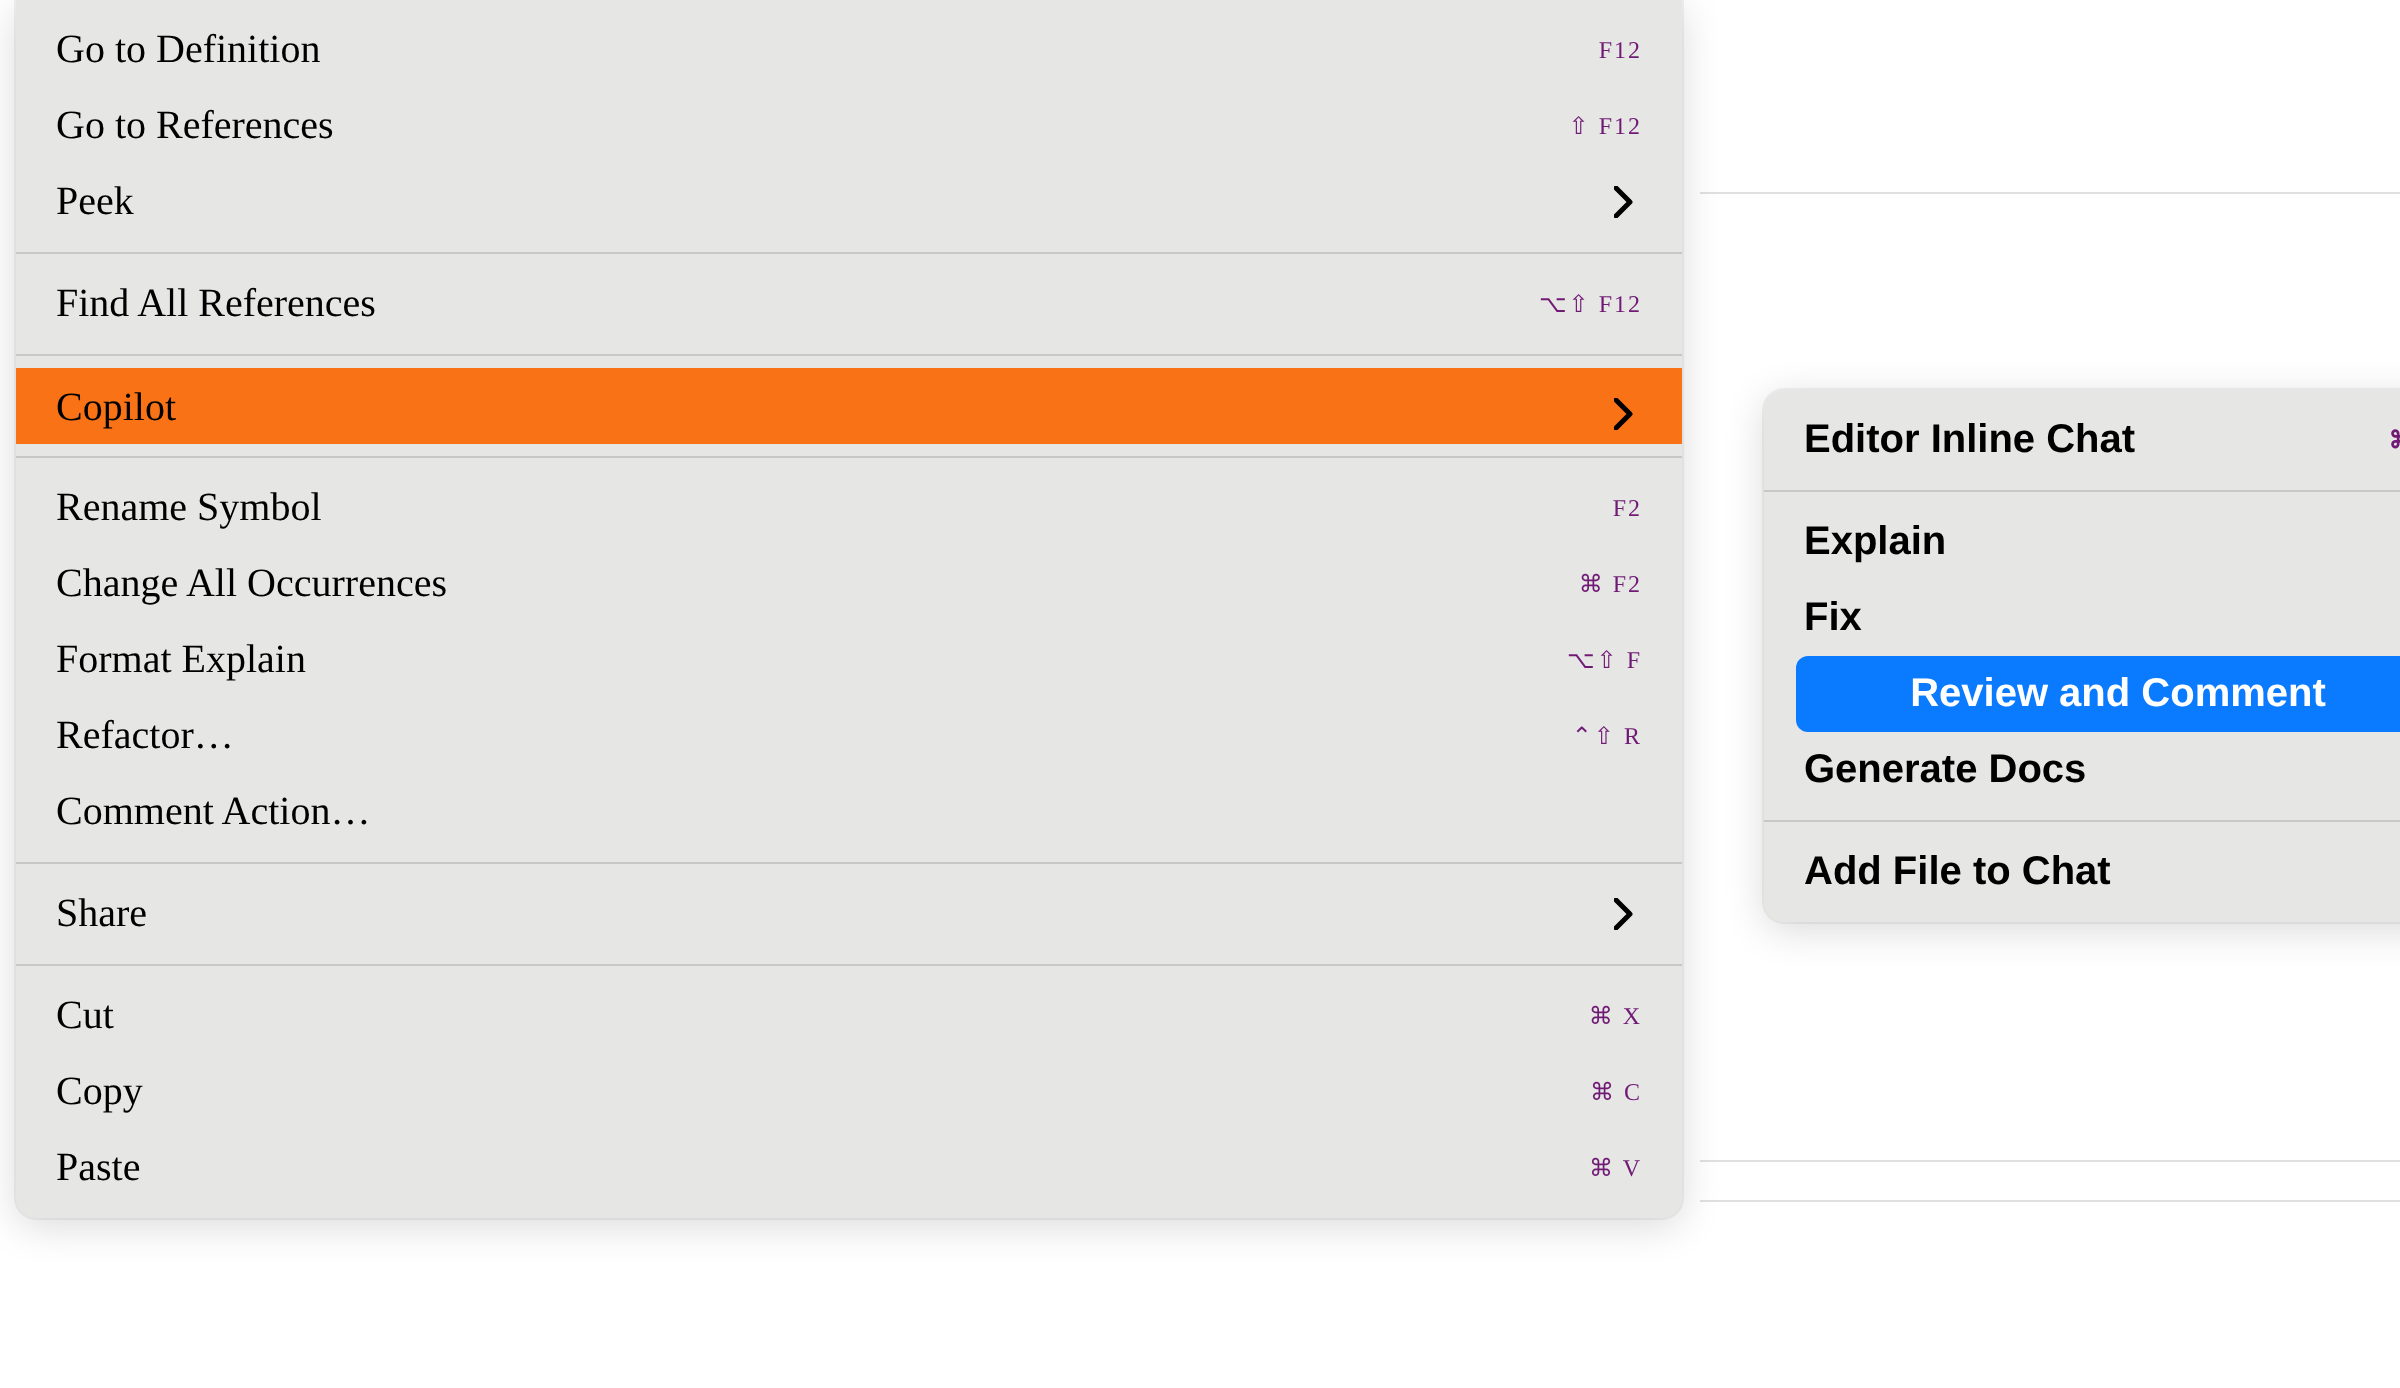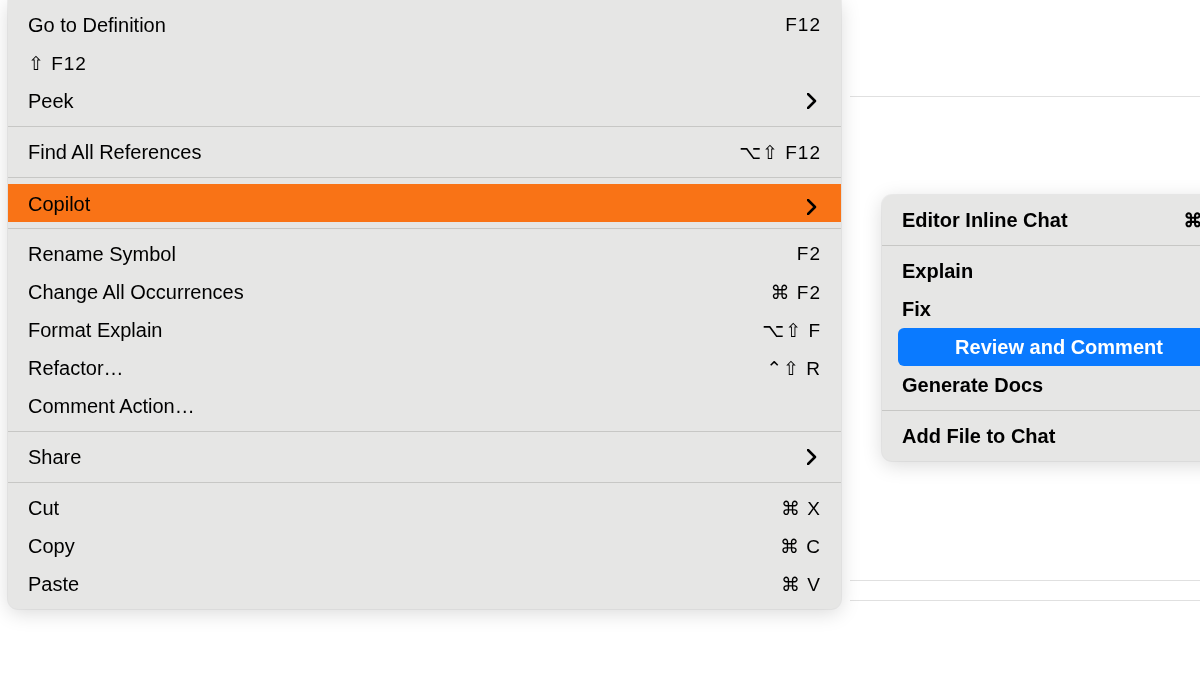--- a/index.html
+++ b/index.html
@@ -31,20 +31,21 @@
       border-radius: 10px;
       box-shadow: 0 4px 20px rgba(0,0,0,0.15), 0 0 0 1px rgba(0,0,0,0.05);
       padding: 6px 0;
     }
     .main-menu {
       top: 0;
       left: 8px;
       width: 833px;
       border-top-left-radius: 0;
       border-top-right-radius: 0;
+      font-family: Liberation Serif, serif;
     }
     .submenu {
       top: 195px;
       left: 882px;
       width: 354px;
       font-weight: bold;
     }
     .menu-item {
       display: flex;
       align-items: center;
@@ -73,22 +74,22 @@
       color: #ffffff;
     }
     .menu-right {
       display: flex;
       align-items: center;
       gap: 4px;
       color: #9a9a98;
       font-size: 18px;
     }
     .shortcut {
-      color: #000000;
-      font-size: 19px;
+      color: #701a75;
+      font-size: 12px;
       letter-spacing: 1px;
     }
     .submenu-arrow {
       width: 18px;
       height: 18px;
       display: flex;
       align-items: center;
       justify-content: center;
     }
     .submenu-arrow svg {
@@ -111,20 +112,21 @@
 </div>
 
 <div class="menu main-menu" id="main-menu-container">
     <div class="menu-item">
       <span class="menu-label">Go to Definition</span>
       <span class="menu-right">
         <span class="shortcut">F12</span>
       </span>
     </div>
     <div class="menu-item">
+      <span class="menu-label">Go to References</span>
       <span class="menu-right">
         <span class="shortcut">⇧ F12</span>
       </span>
     </div>
     <div class="menu-item">
       <span class="menu-label">Peek</span>
       <span class="menu-right">
         <span class="submenu-arrow">
           <svg viewBox="0 0 10 16" xmlns="http://www.w3.org/2000/svg">
             <path d="M1 1 L8 8 L1 15" stroke="#000000" stroke-width="2.5" fill="none" stroke-linecap="round" stroke-linejoin="round"></path>

